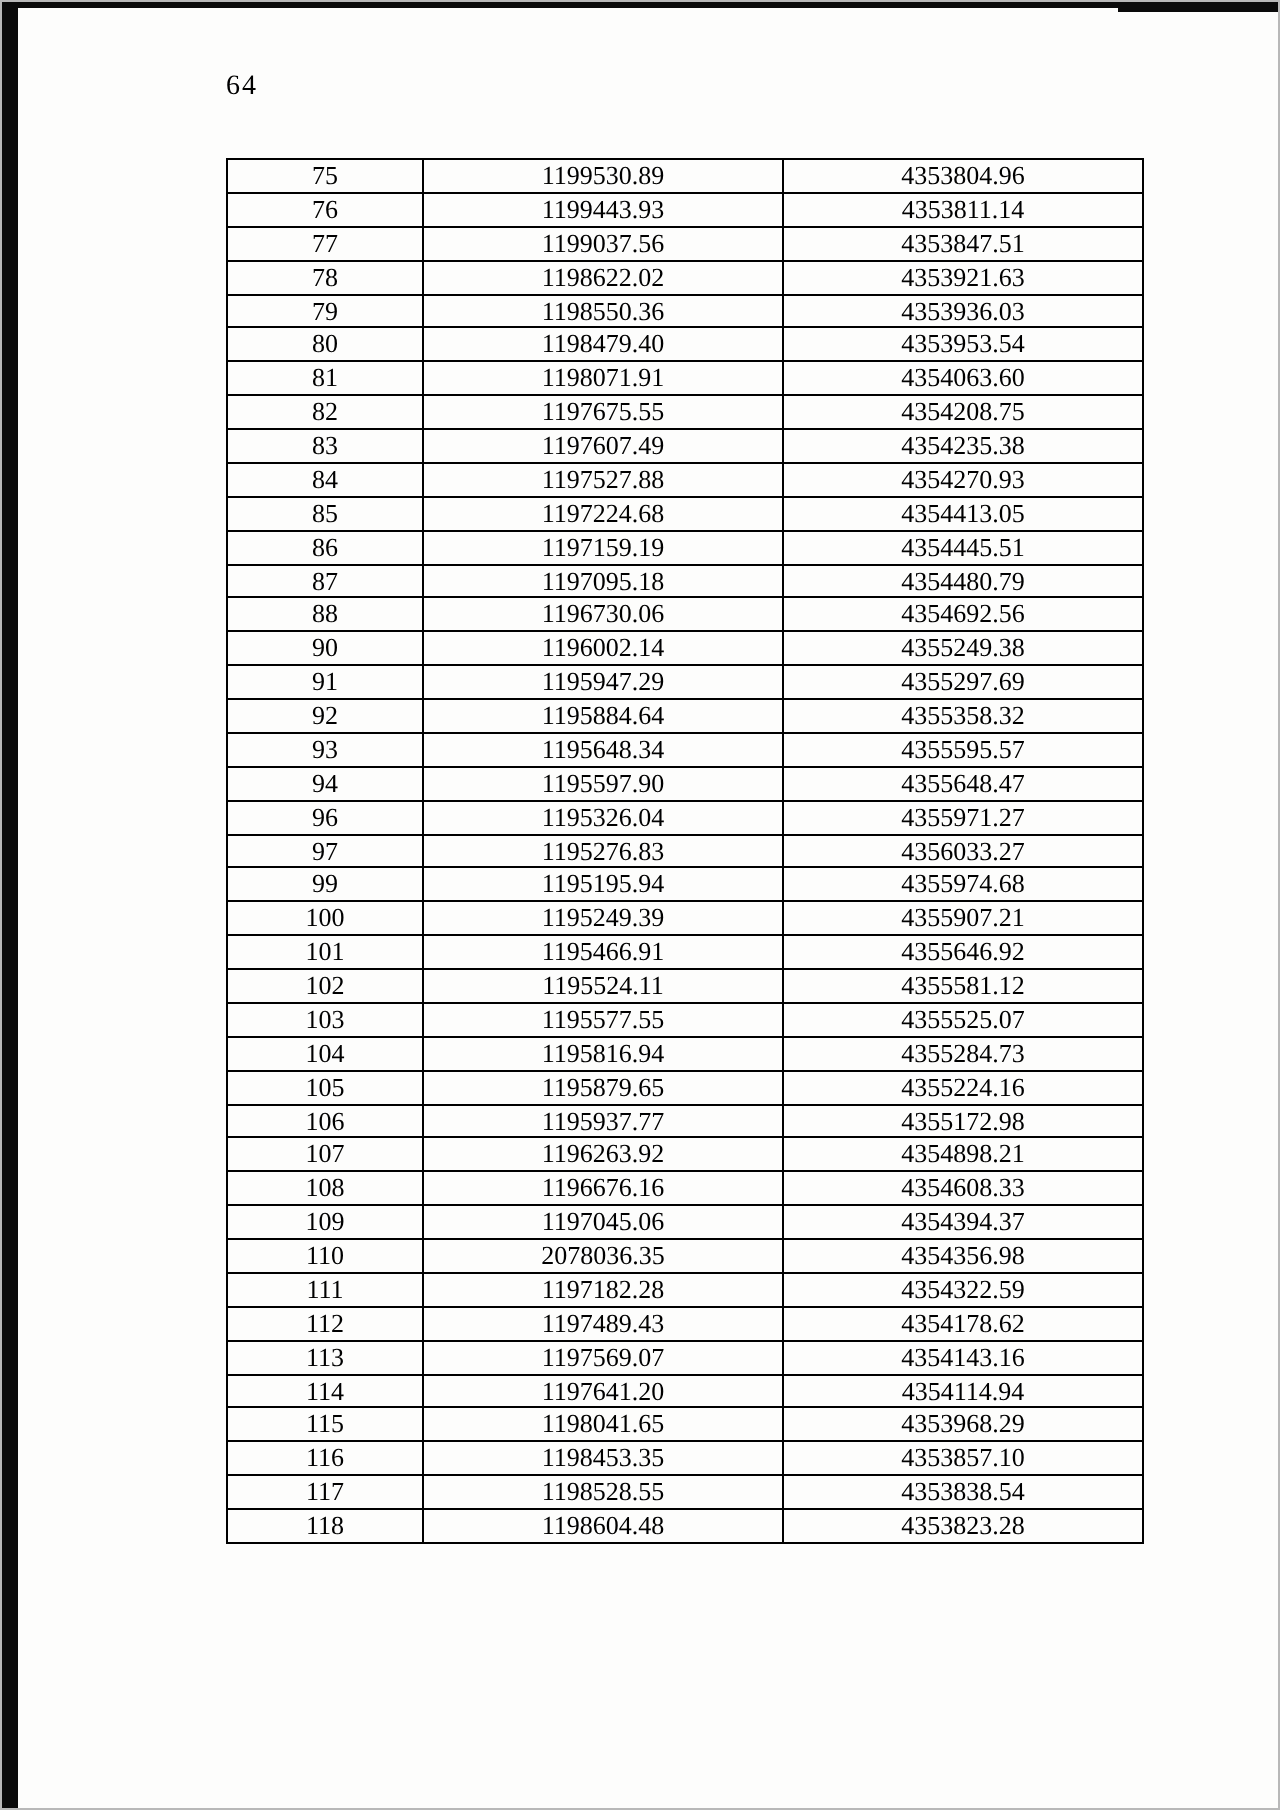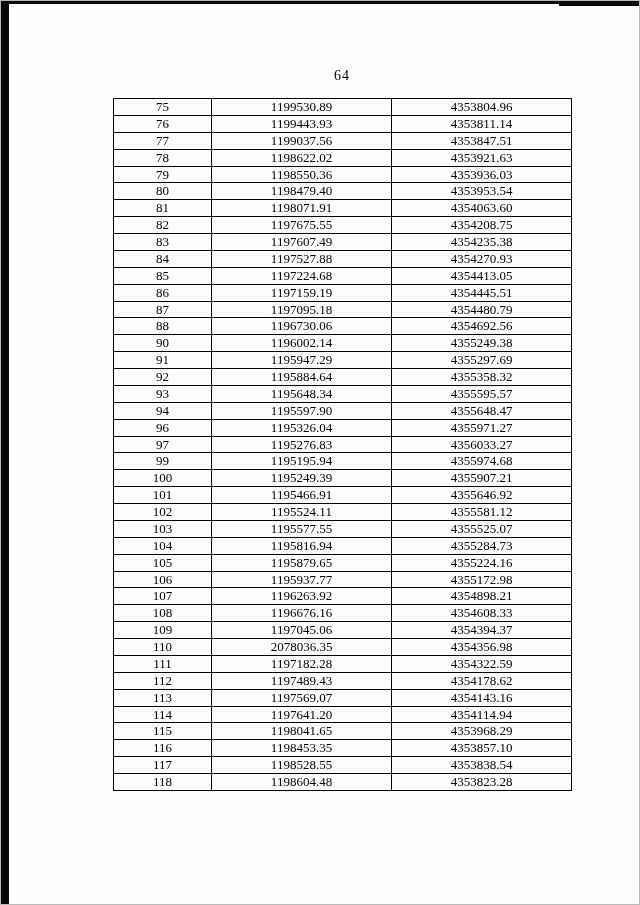--- a/index.html
+++ b/index.html
@@ -40,24 +40,23 @@
     top: 0;
     width: 80px;
     height: 5px;
     background: #0a0a0a;
   }
   .page-number {
     position: absolute;
     top: 35px;
     left: 112px;
     width: 458px;
-    text-align: center;
+    text-align: left;
     font-size: 14px;
     letter-spacing: 1px;
-    margin-top: 32px;
   }
   table.data-table {
     position: absolute;
     left: 112px;
     top: 78px;
     width: 458px;
     border-collapse: collapse;
     table-layout: fixed;
   }
   table.data-table td {
@@ -66,21 +65,20 @@
     text-align: center;
     vertical-align: middle;
     padding: 0;
     height: 15.87px;
     line-height: 15.87px;
     white-space: nowrap;
     overflow: hidden;
   }
   table.data-table {
     border: 1px solid #000;
-    margin-top: 19px;
   }
   col.c-index { width: 98px; }
   col.c-east  { width: 180px; }
   col.c-north { width: 180px; }
 </style>
 </head>
 <body>
 
 <div class="page">
   <div class="scan-edge-left"></div>

